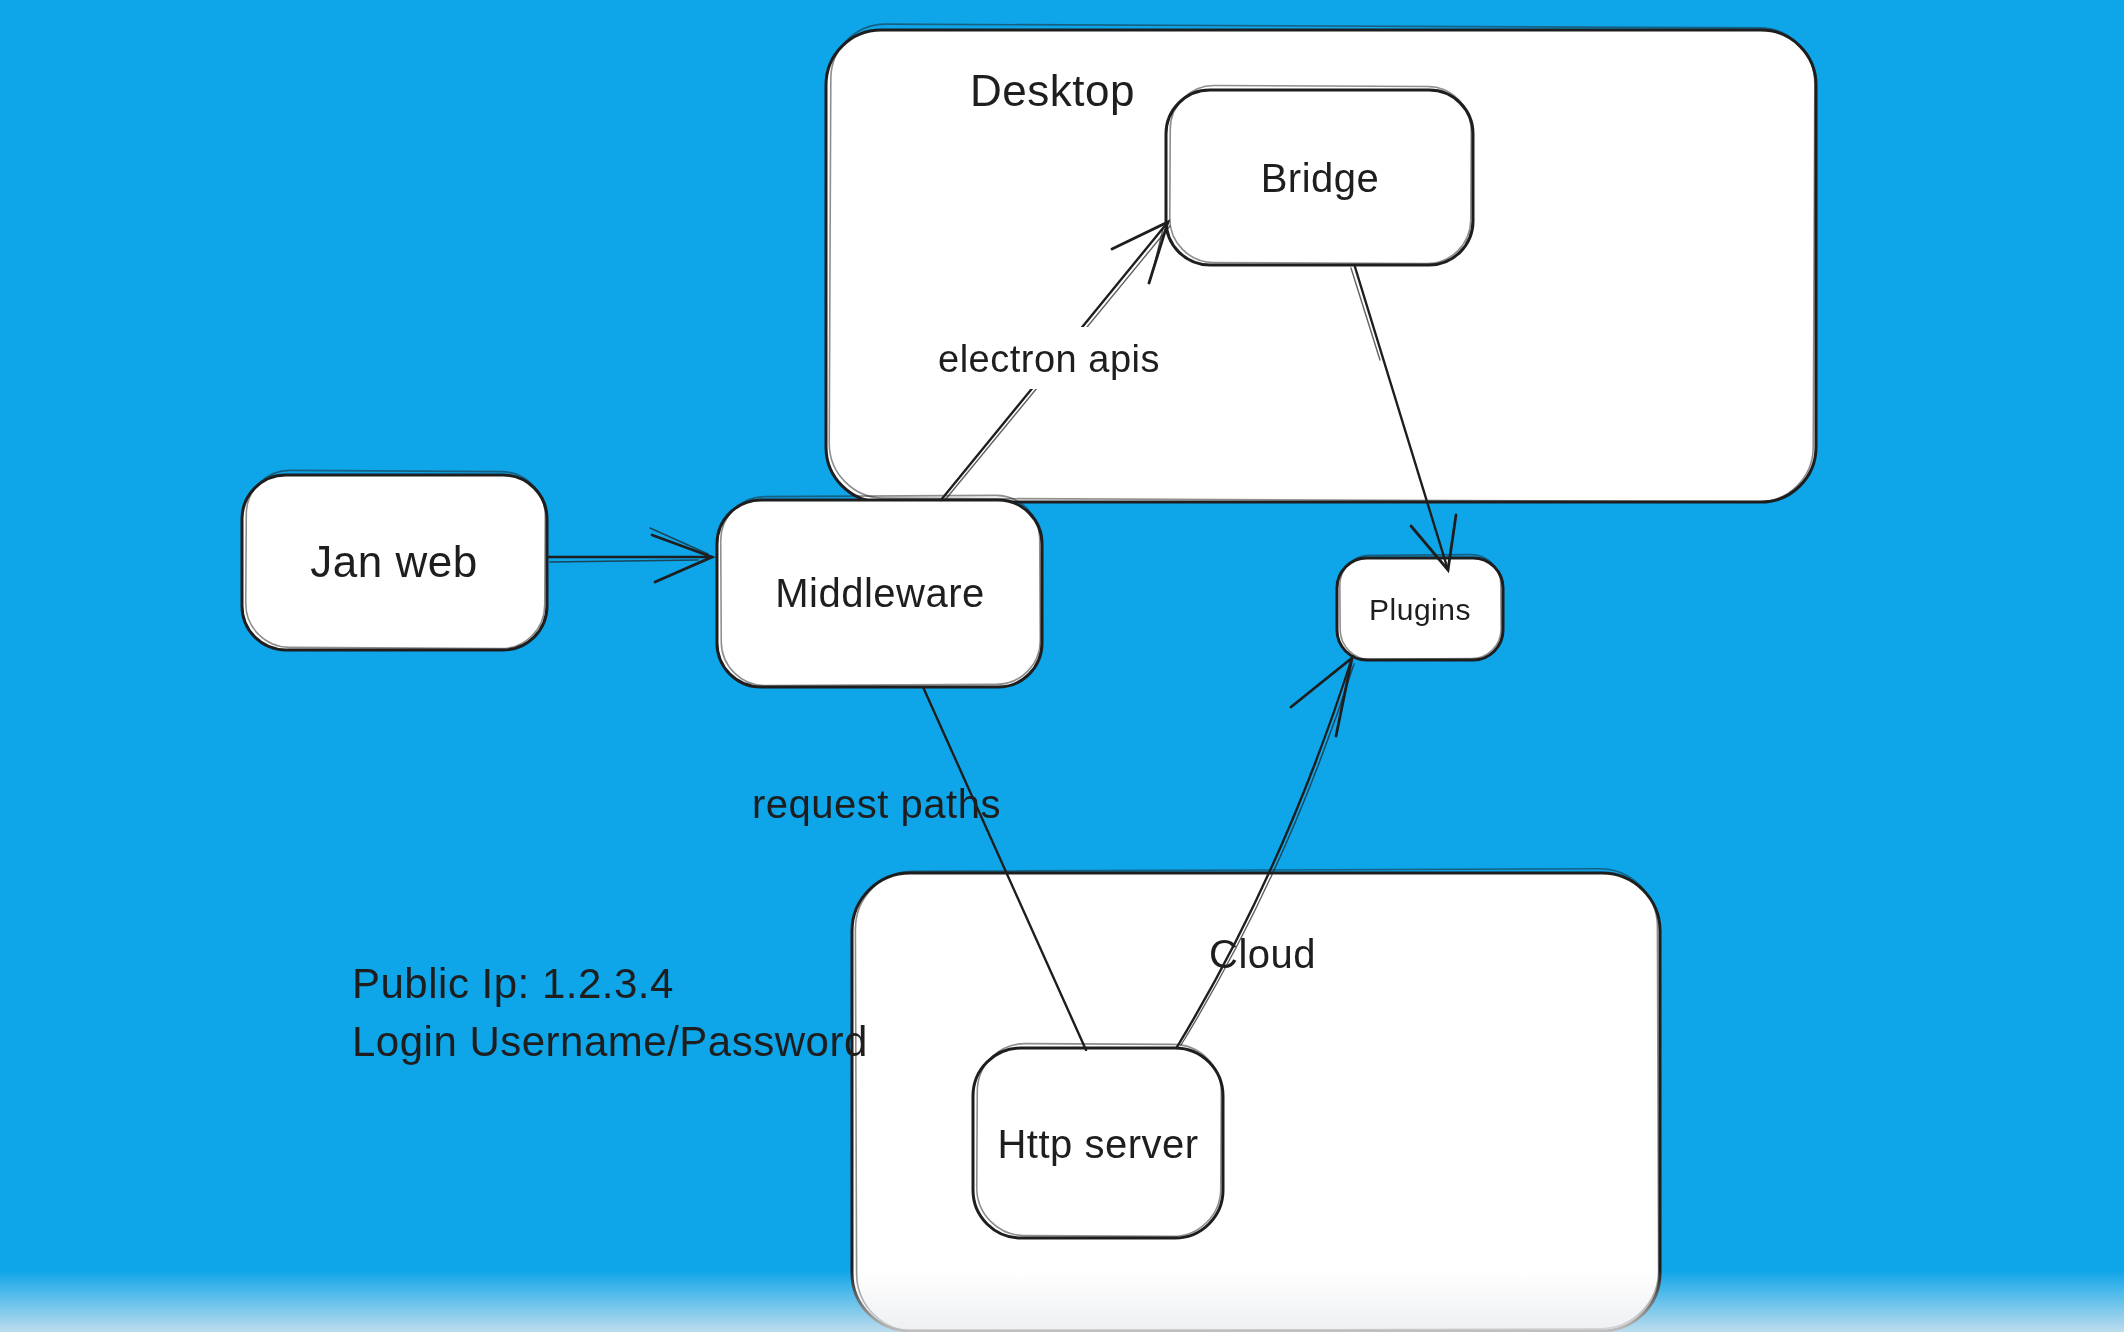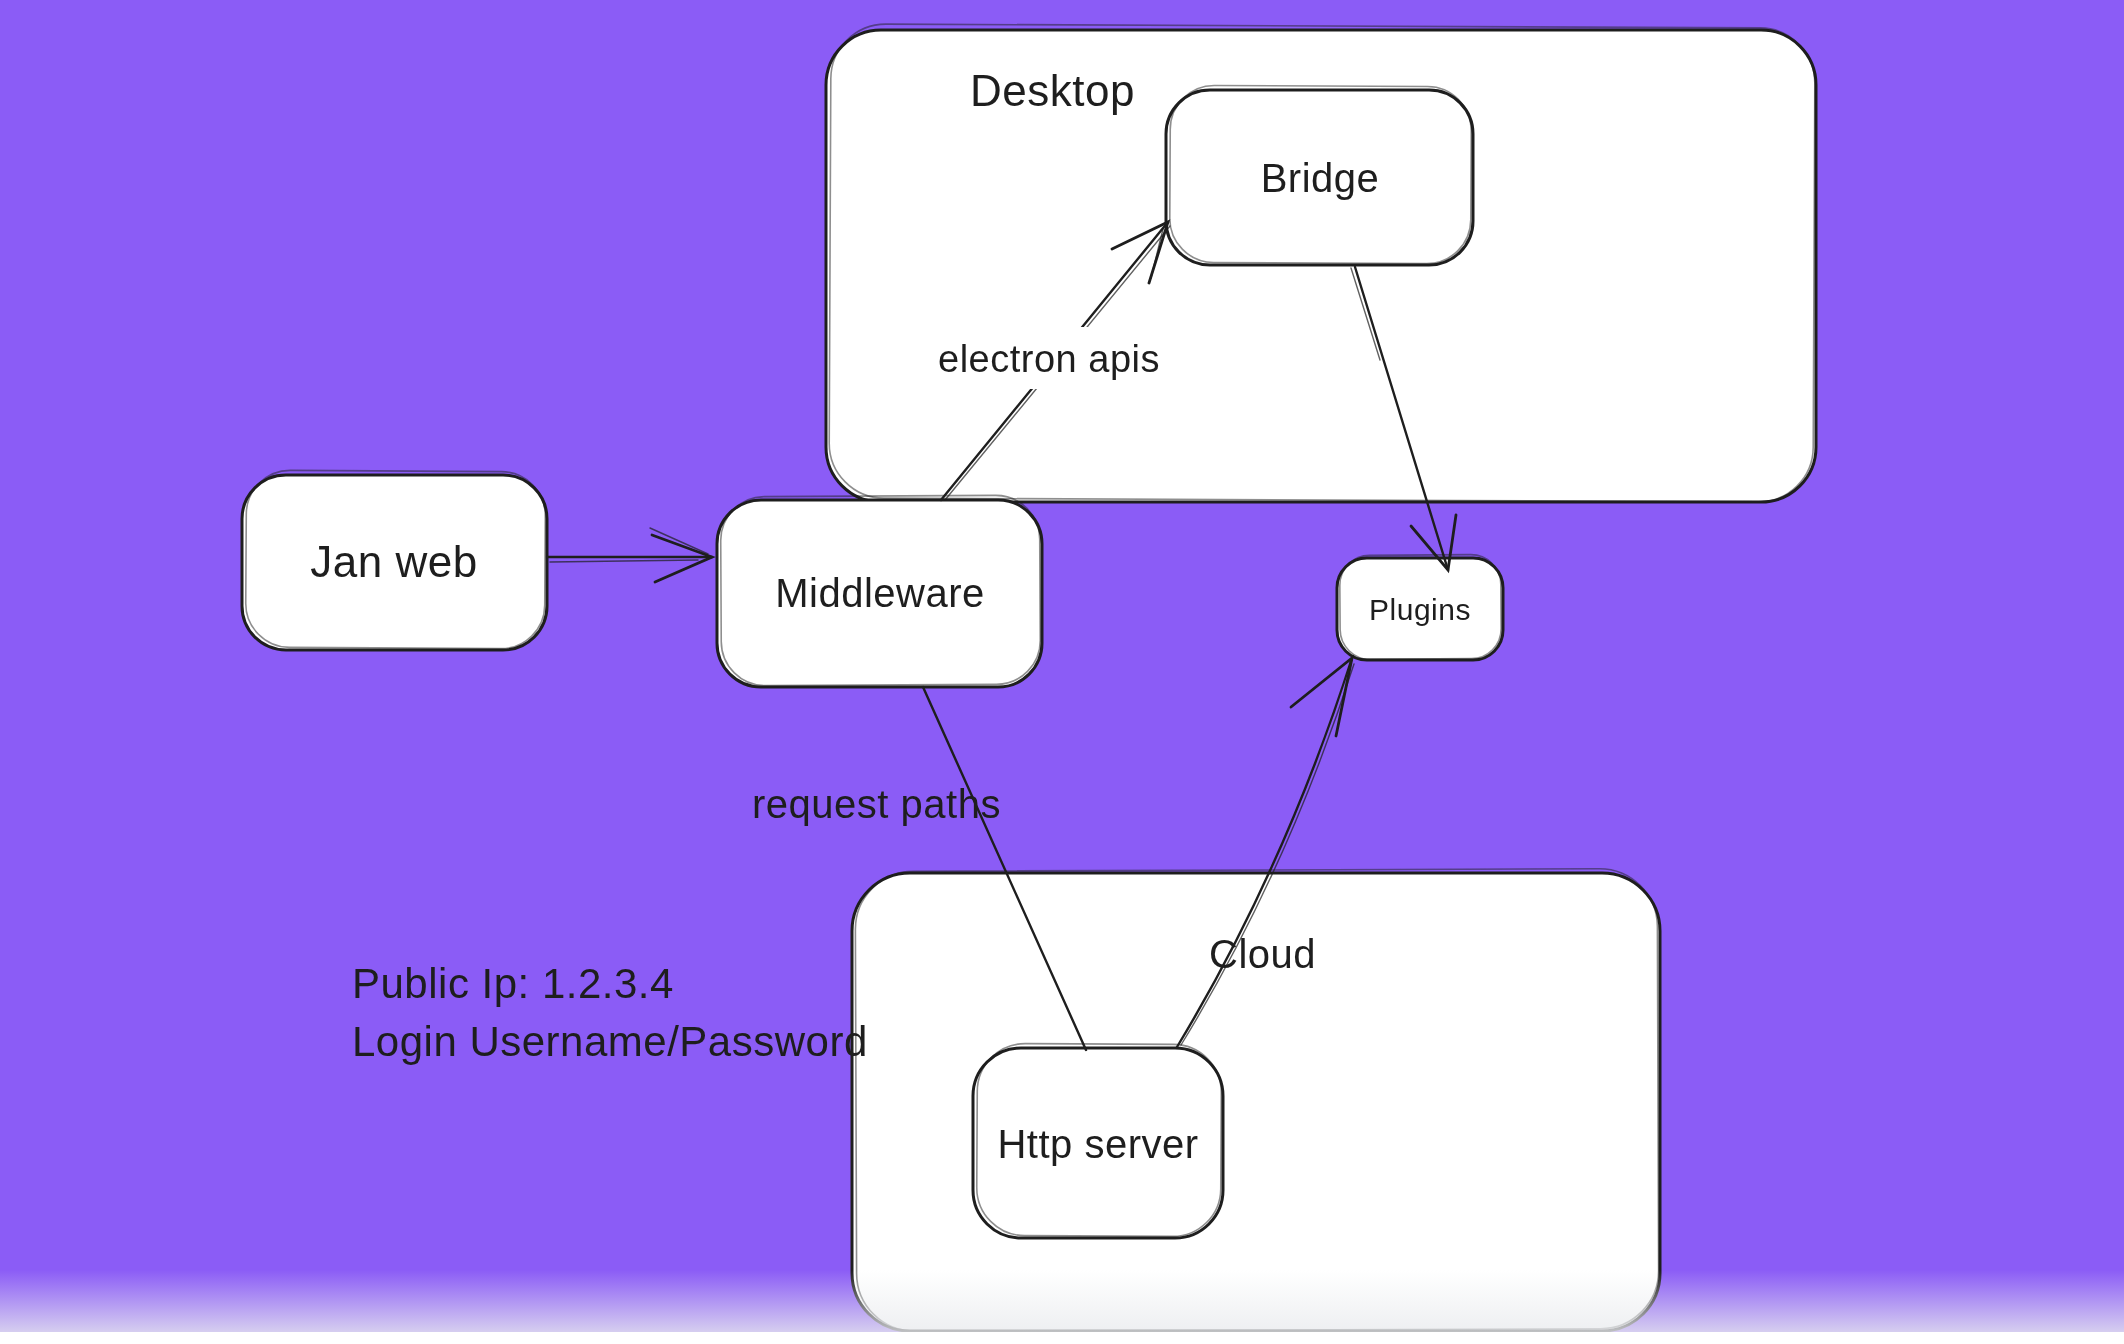--- a/index.html
+++ b/index.html
@@ -4,21 +4,21 @@
 <style>
   html, body {
     margin: 0;
     padding: 0;
     background: #ffffff;
   }
   .stage {
     position: relative;
     width: 2124px;
     height: 1332px;
-    background: #8b5cf6;
+    background: #0ea5e9;
     overflow: hidden;
     font-family: "Liberation Sans", sans-serif;
   }
   svg { display: block; }
   .shape {
     fill: #ffffff;
     stroke: #1e1e1e;
     stroke-width: 3;
   }
   .sketch {

